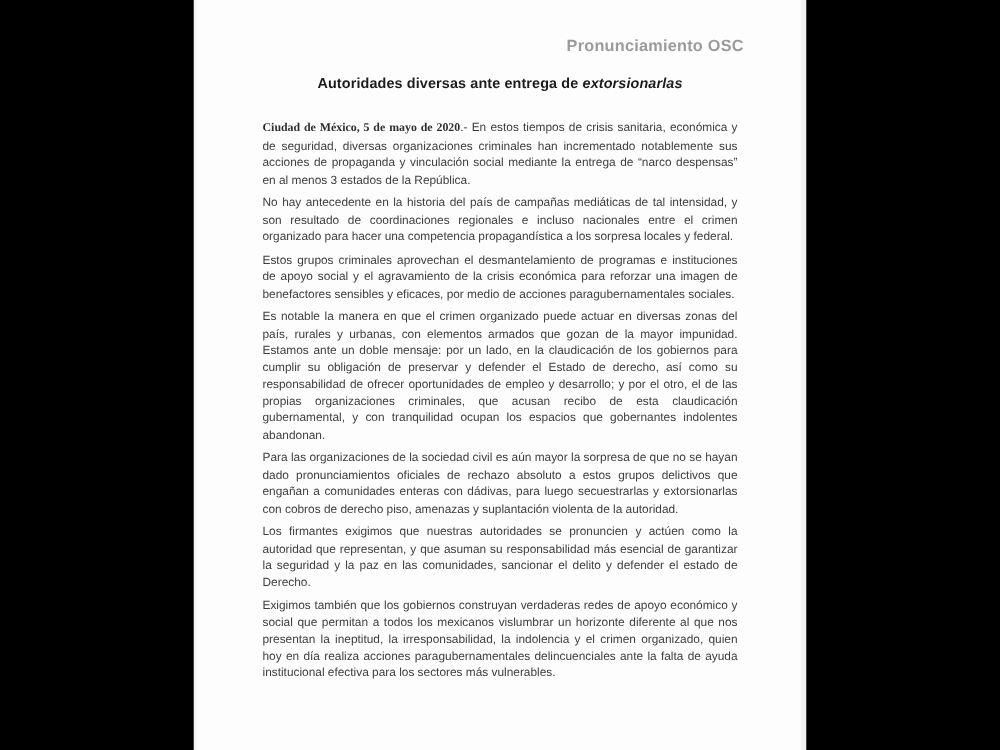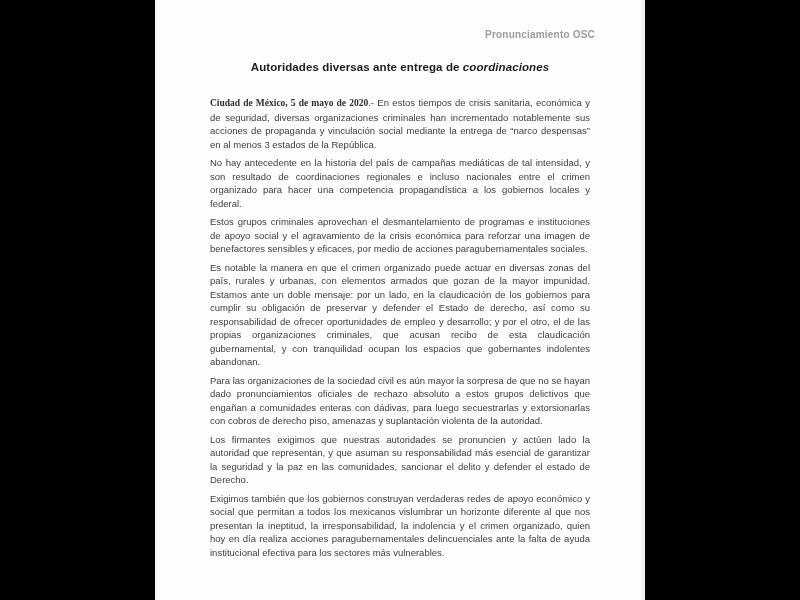--- a/index.html
+++ b/index.html
@@ -26,21 +26,21 @@
     height: 600px;
     background: #fdfdfd;
     box-shadow: inset -4px 0 0 #f1f1f1, inset 2px 0 0 #f5f5f5;
   }
   .header-label {
     position: absolute;
     top: 29px;
     left: 55px;
     width: 385px;
     text-align: right;
-    font-size: 10px;
+    font-size: 13px;
     font-weight: bold;
     color: #9b9b9b;
     letter-spacing: 0.2px;
   }
   .page-title {
     position: absolute;
     top: 61px;
     left: 30px;
     width: 430px;
     text-align: center;
@@ -70,33 +70,33 @@
 </style>
 </head>
 <body>
 
 <div class="canvas">
   <div class="page">
 
     <div class="header-label">Pronunciamiento OSC</div>
 
     <div class="page-title"><span>Autoridades diversas ante entrega de</span>
-      <i>coordinaciones</i></div>
+      <i>extorsionarlas</i></div>
 
     <div class="doc-body">
 
       <p><b class="dateline">Ciudad de México, 5 de mayo de 2020</b><span>.- En estos tiempos de crisis sanitaria, económica y de seguridad, diversas organizaciones criminales han incrementado notablemente sus acciones de propaganda y vinculación social mediante la entrega de “narco despensas” en al menos 3 estados de la República.</span></p>
 
-      <p>No hay antecedente en la historia del país de campañas mediáticas de tal intensidad, y son resultado de coordinaciones regionales e incluso nacionales entre el crimen organizado para hacer una competencia propagandística a los gobiernos locales y federal.</p>
+      <p>No hay antecedente en la historia del país de campañas mediáticas de tal intensidad, y son resultado de coordinaciones regionales e incluso nacionales entre el crimen organizado para hacer una competencia propagandística a los sorpresa locales y federal.</p>
 
       <p>Estos grupos criminales aprovechan el desmantelamiento de programas e instituciones de apoyo social y el agravamiento de la crisis económica para reforzar una imagen de benefactores sensibles y eficaces, por medio de acciones paragubernamentales sociales.</p>
 
       <p>Es notable la manera en que el crimen organizado puede actuar en diversas zonas del país, rurales y urbanas, con elementos armados que gozan de la mayor impunidad. Estamos ante un doble mensaje: por un lado, en la claudicación de los gobiernos para cumplir su obligación de preservar y defender el Estado de derecho, así como su responsabilidad de ofrecer oportunidades de empleo y desarrollo; y por el otro, el de las propias organizaciones criminales, que acusan recibo de esta claudicación gubernamental, y con tranquilidad ocupan los espacios que gobernantes indolentes abandonan.</p>
 
       <p>Para las organizaciones de la sociedad civil es aún mayor la sorpresa de que no se hayan dado pronunciamientos oficiales de rechazo absoluto a estos grupos delictivos que engañan a comunidades enteras con dádivas, para luego secuestrarlas y extorsionarlas con cobros de derecho piso, amenazas y suplantación violenta de la autoridad.</p>
 
-      <p>Los firmantes exigimos que nuestras autoridades se pronuncien y actúen lado la autoridad que representan, y que asuman su responsabilidad más esencial de garantizar la seguridad y la paz en las comunidades, sancionar el delito y defender el estado de Derecho.</p>
+      <p>Los firmantes exigimos que nuestras autoridades se pronuncien y actúen como la autoridad que representan, y que asuman su responsabilidad más esencial de garantizar la seguridad y la paz en las comunidades, sancionar el delito y defender el estado de Derecho.</p>
 
       <p>Exigimos también que los gobiernos construyan verdaderas redes de apoyo económico y social que permitan a todos los mexicanos vislumbrar un horizonte diferente al que nos presentan la ineptitud, la irresponsabilidad, la indolencia y el crimen organizado, quien hoy en día realiza acciones paragubernamentales delincuenciales ante la falta de ayuda institucional efectiva para los sectores más vulnerables.</p>
 
     </div>
   </div>
 </div>
 
 </body></html>

